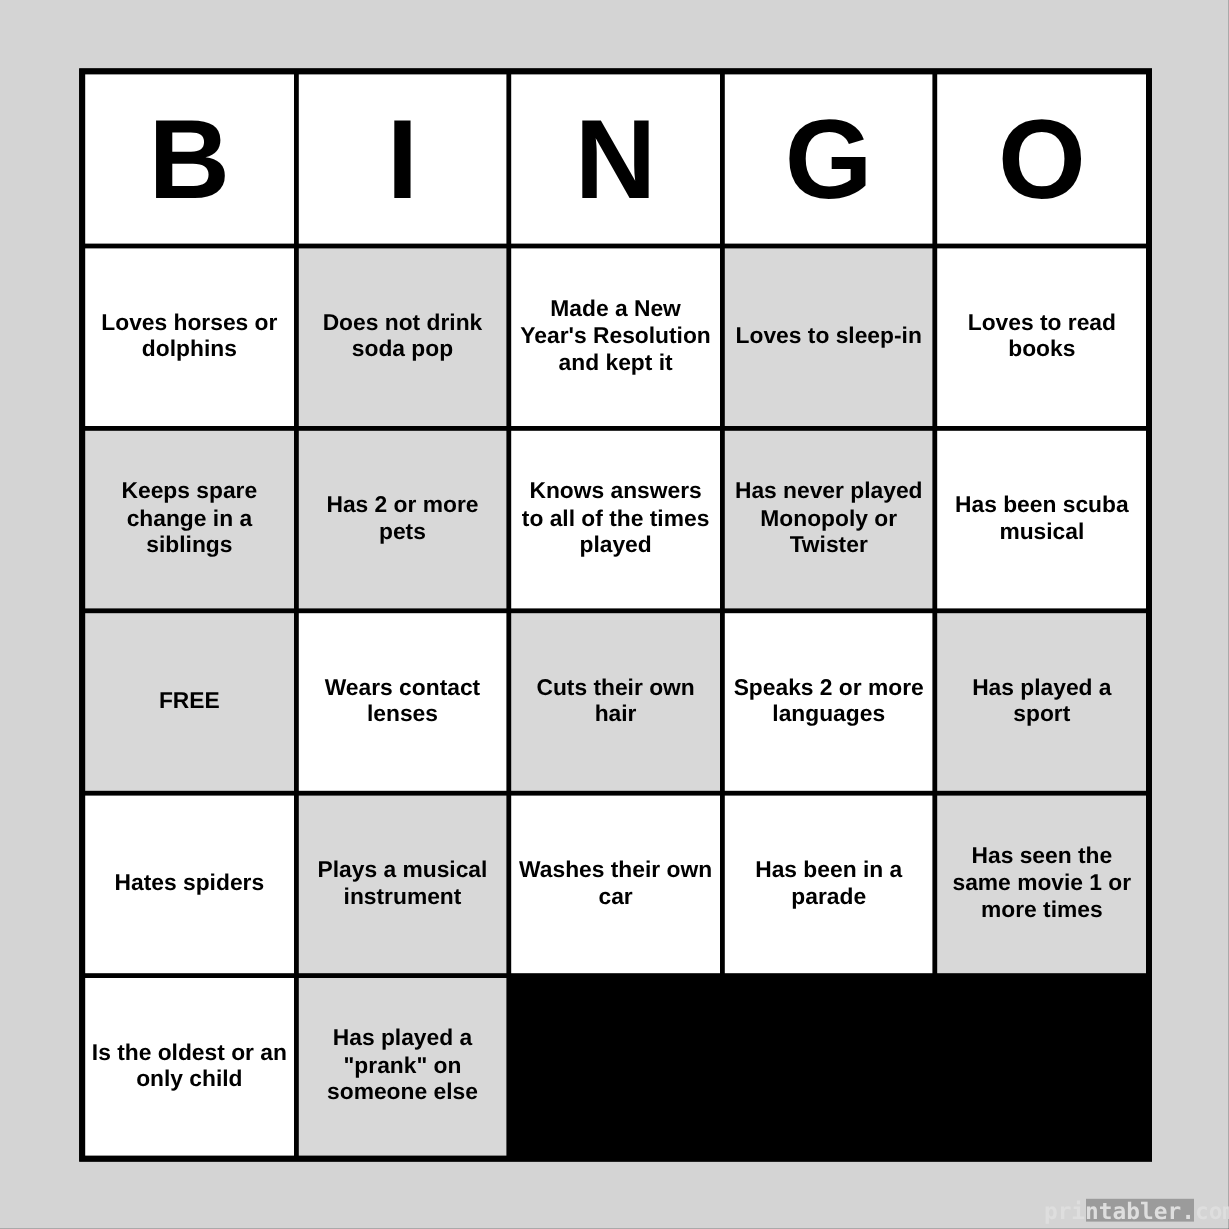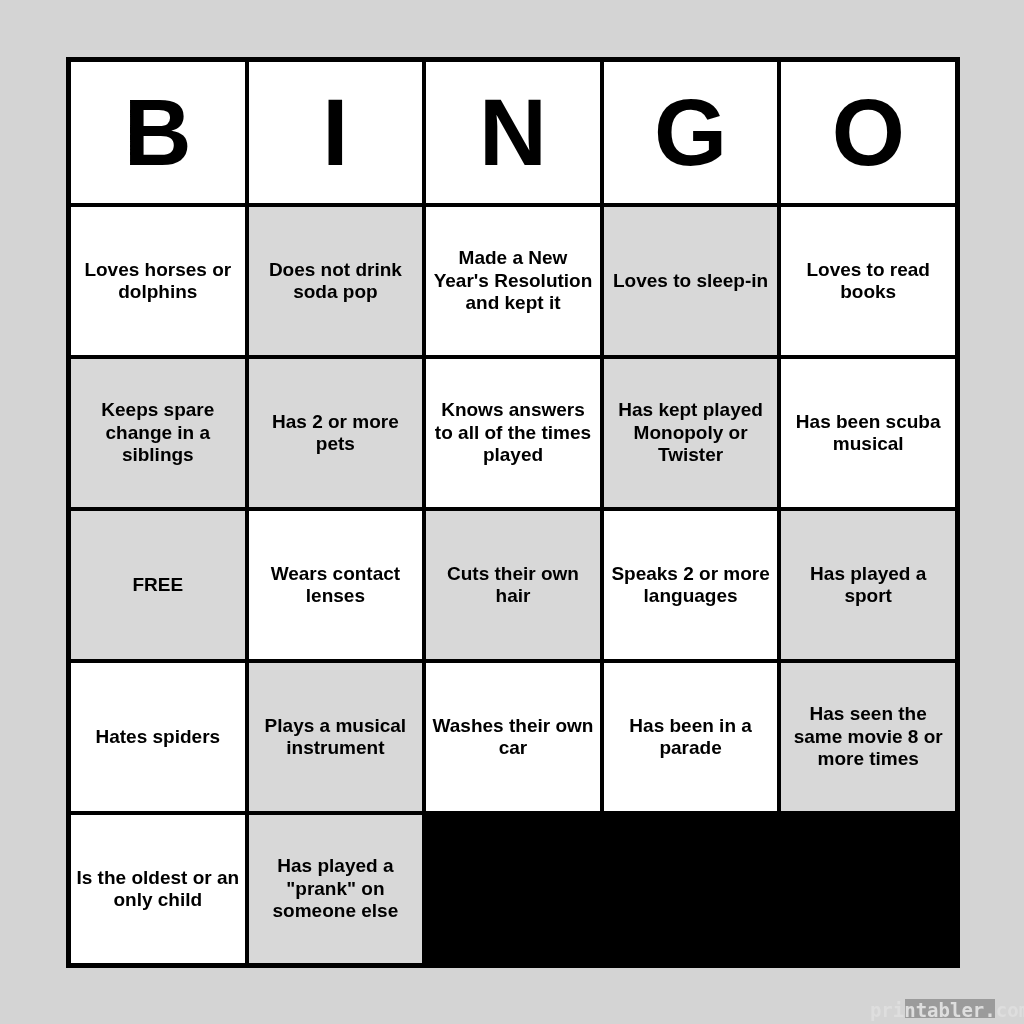--- a/index.html
+++ b/index.html
@@ -105,21 +105,21 @@
     <div class="cell body gray">
       <span>Keeps spare change in a siblings</span>
     </div>
     <div class="cell body gray">
       <span>Has 2 or more pets</span>
     </div>
     <div class="cell body white">
       <span>Knows answers to all of the times played</span>
     </div>
     <div class="cell body gray">
-      <span>Has kept played Monopoly or Twister</span>
+      <span>Has never played Monopoly or Twister</span>
     </div>
     <div class="cell body white">
       <span>Has been scuba musical</span>
     </div>
     <div class="cell body gray">
       <span>FREE</span>
     </div>
     <div class="cell body white">
       <span>Wears contact lenses</span>
     </div>
@@ -138,21 +138,21 @@
     <div class="cell body gray">
       <span>Plays a musical instrument</span>
     </div>
     <div class="cell body white">
       <span>Washes their own car</span>
     </div>
     <div class="cell body white">
       <span>Has been in a parade</span>
     </div>
     <div class="cell body gray">
-      <span>Has seen the same movie 8 or more times</span>
+      <span>Has seen the same movie 1 or more times</span>
     </div>
     <div class="cell body white">
       <span>Is the oldest or an only child</span>
     </div>
     <div class="cell body gray">
       <span>Has played a "prank" on someone else</span>
     </div>
   </div>
 
 <div class="watermark">

